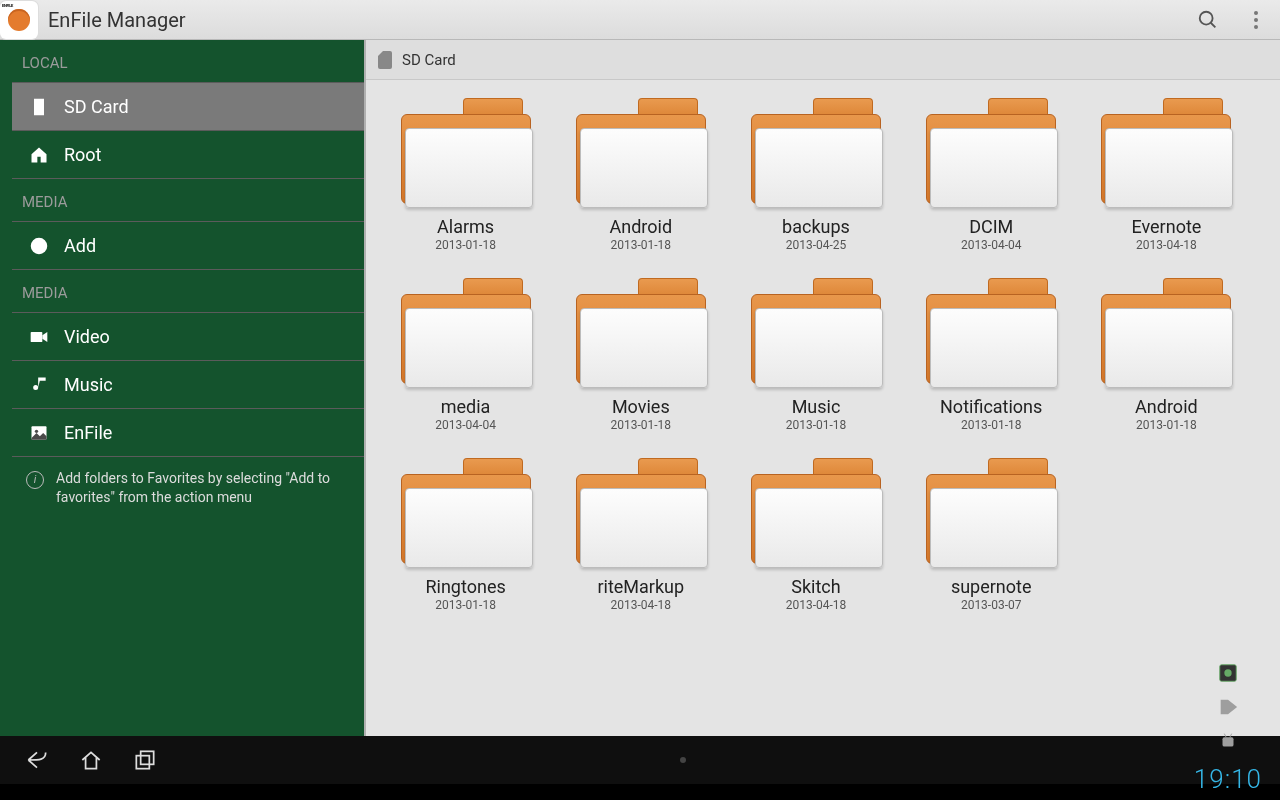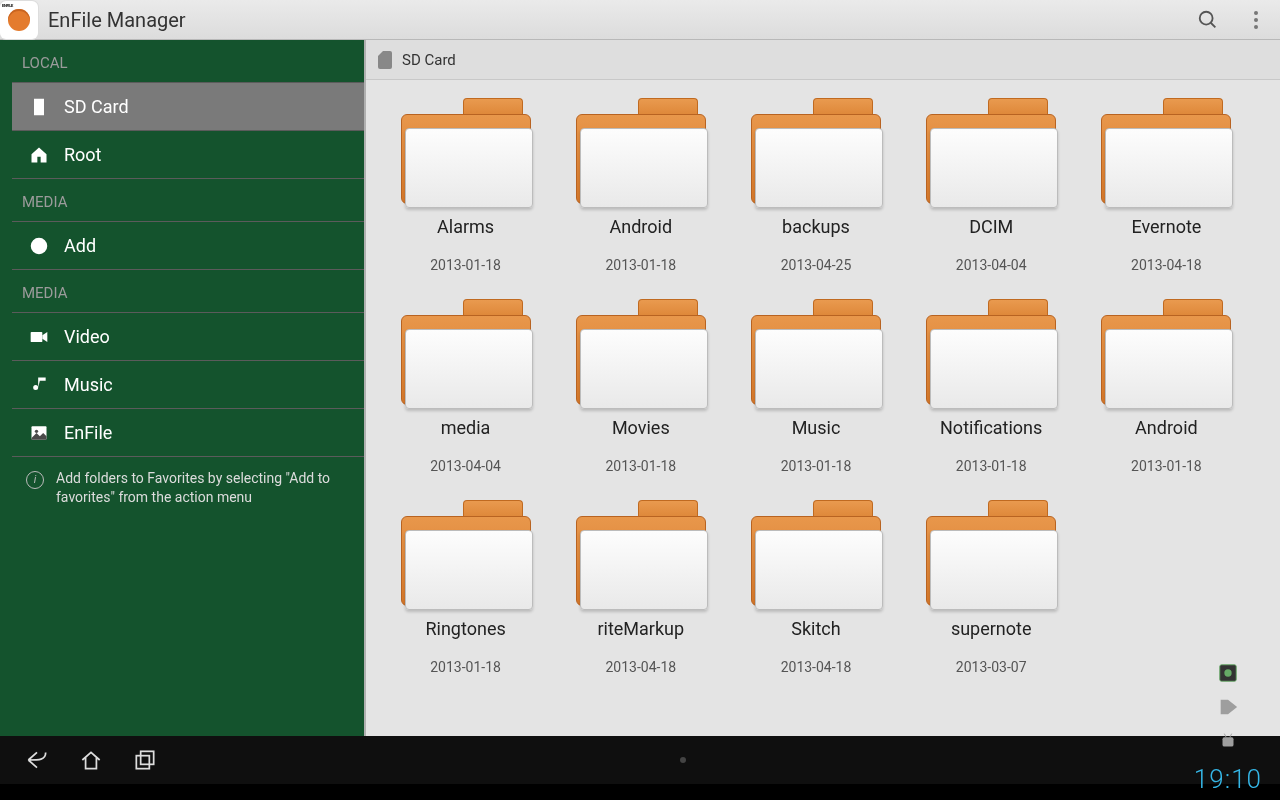--- a/index.html
+++ b/index.html
@@ -68,21 +68,21 @@
 
 .grid {
   flex:1; padding: 18px 26px 10px 12px;
   display:grid; grid-template-columns: repeat(5, 1fr);
   column-gap: 0px; row-gap: 26px;
   overflow:auto;
   align-content:start;
 }
 .folder { display:flex; flex-direction:column; align-items:center; cursor:pointer; }
 .folder .fname { font-size:18px; color:#222; margin-top:10px; }
-.folder .fdate { font-size:14px; color:#555; margin-top:20px; }
+.folder .fdate { font-size:12px; color:#555; margin-top:1px; }
 
 
 .ficon { width:130px; height:108px; position:relative; }
 .ficon .tab {
   position:absolute; top:0; right:8px; width:60px; height:24px;
   background: linear-gradient(#e99a4f,#d97f2f);
   border:1px solid #c06a20; border-bottom:none;
   border-radius:4px 4px 0 0;
 }
 .ficon .back {

